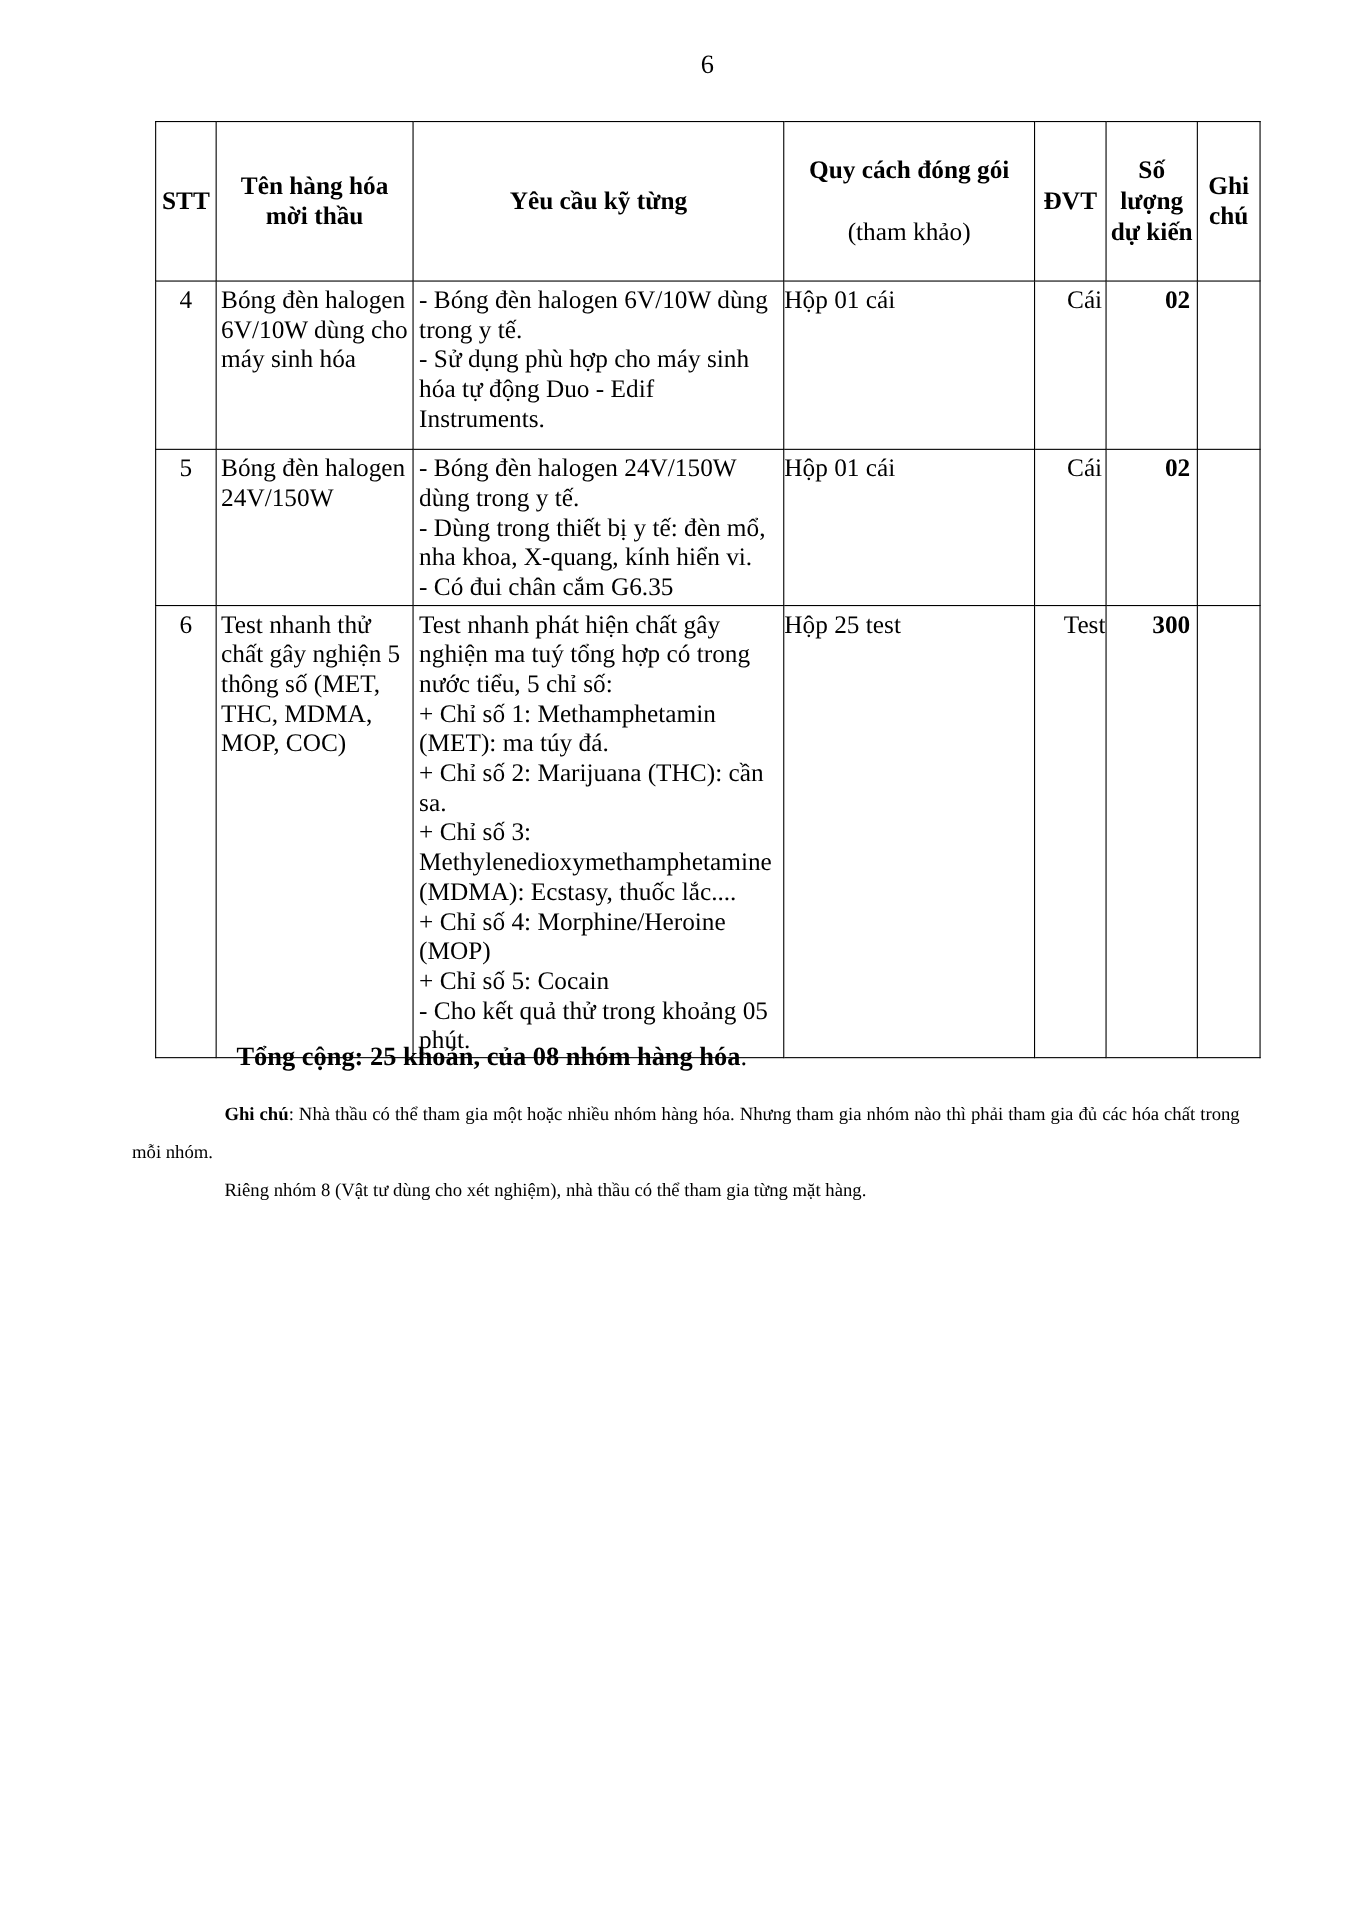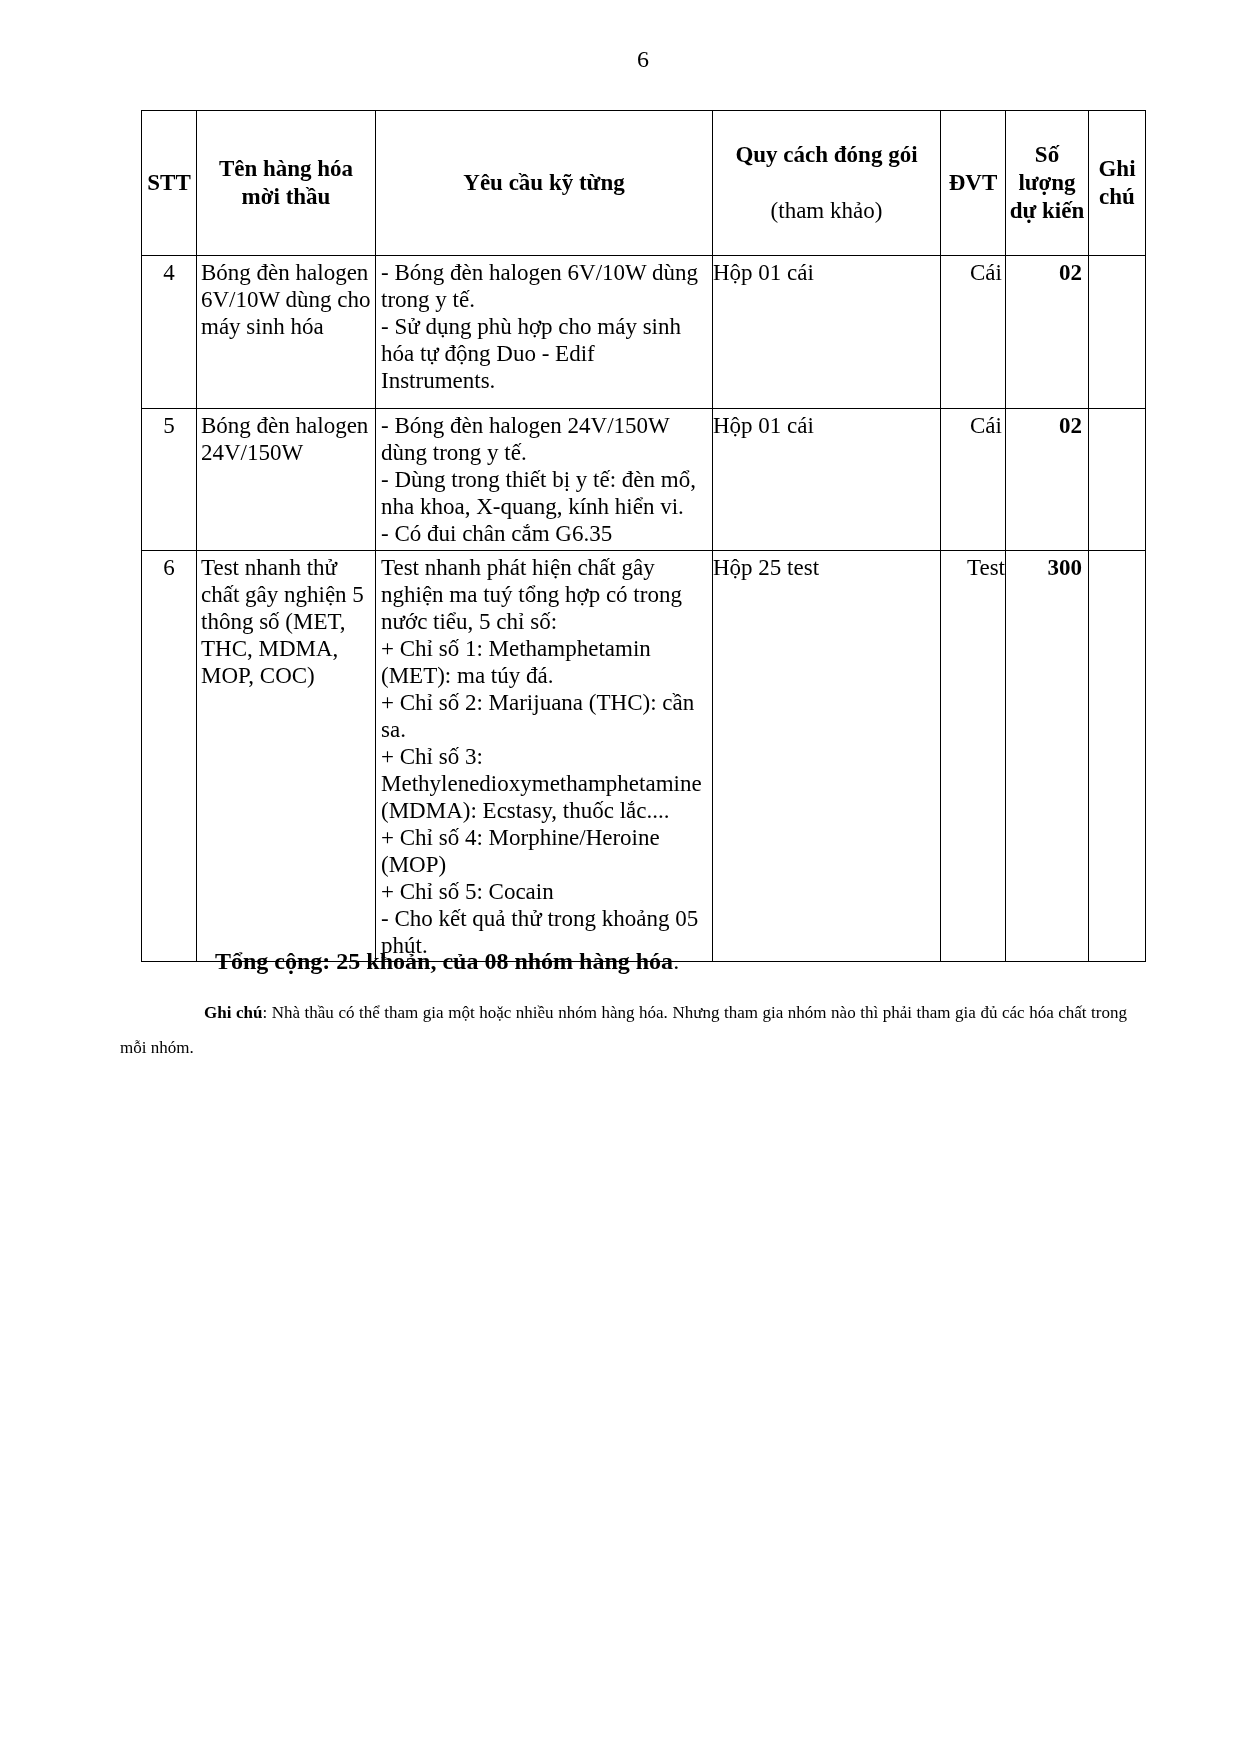--- a/index.html
+++ b/index.html
@@ -148,15 +148,16 @@
         <td class="c-qty">300</td>
         <td class="c-note"></td>
       </tr>
     </tbody>
   </table>
 
   <div class="footer-total"><span class="b">Tổng cộng: 25 khoản, của 08 nhóm hàng hóa</span><span class="dot">.</span></div>
 
   <div class="footer-notes">
     <p class="just"><span class="b">Ghi chú</span><span>: Nhà thầu có thể tham gia một hoặc nhiều nhóm hàng hóa. Nhưng tham gia nhóm nào thì phải tham gia đủ các hóa chất trong mỗi nhóm.</span></p>
+    <p>Riêng nhóm 8 (Vật tư dùng cho xét nghiệm), nhà thầu có thể tham gia từng mặt hàng.</p>
   </div>
 
 </div>
 
 </body></html>

